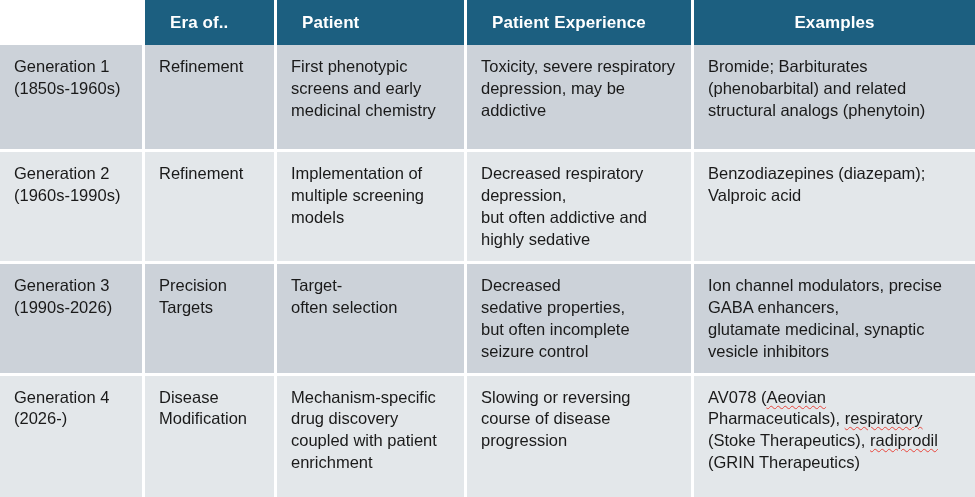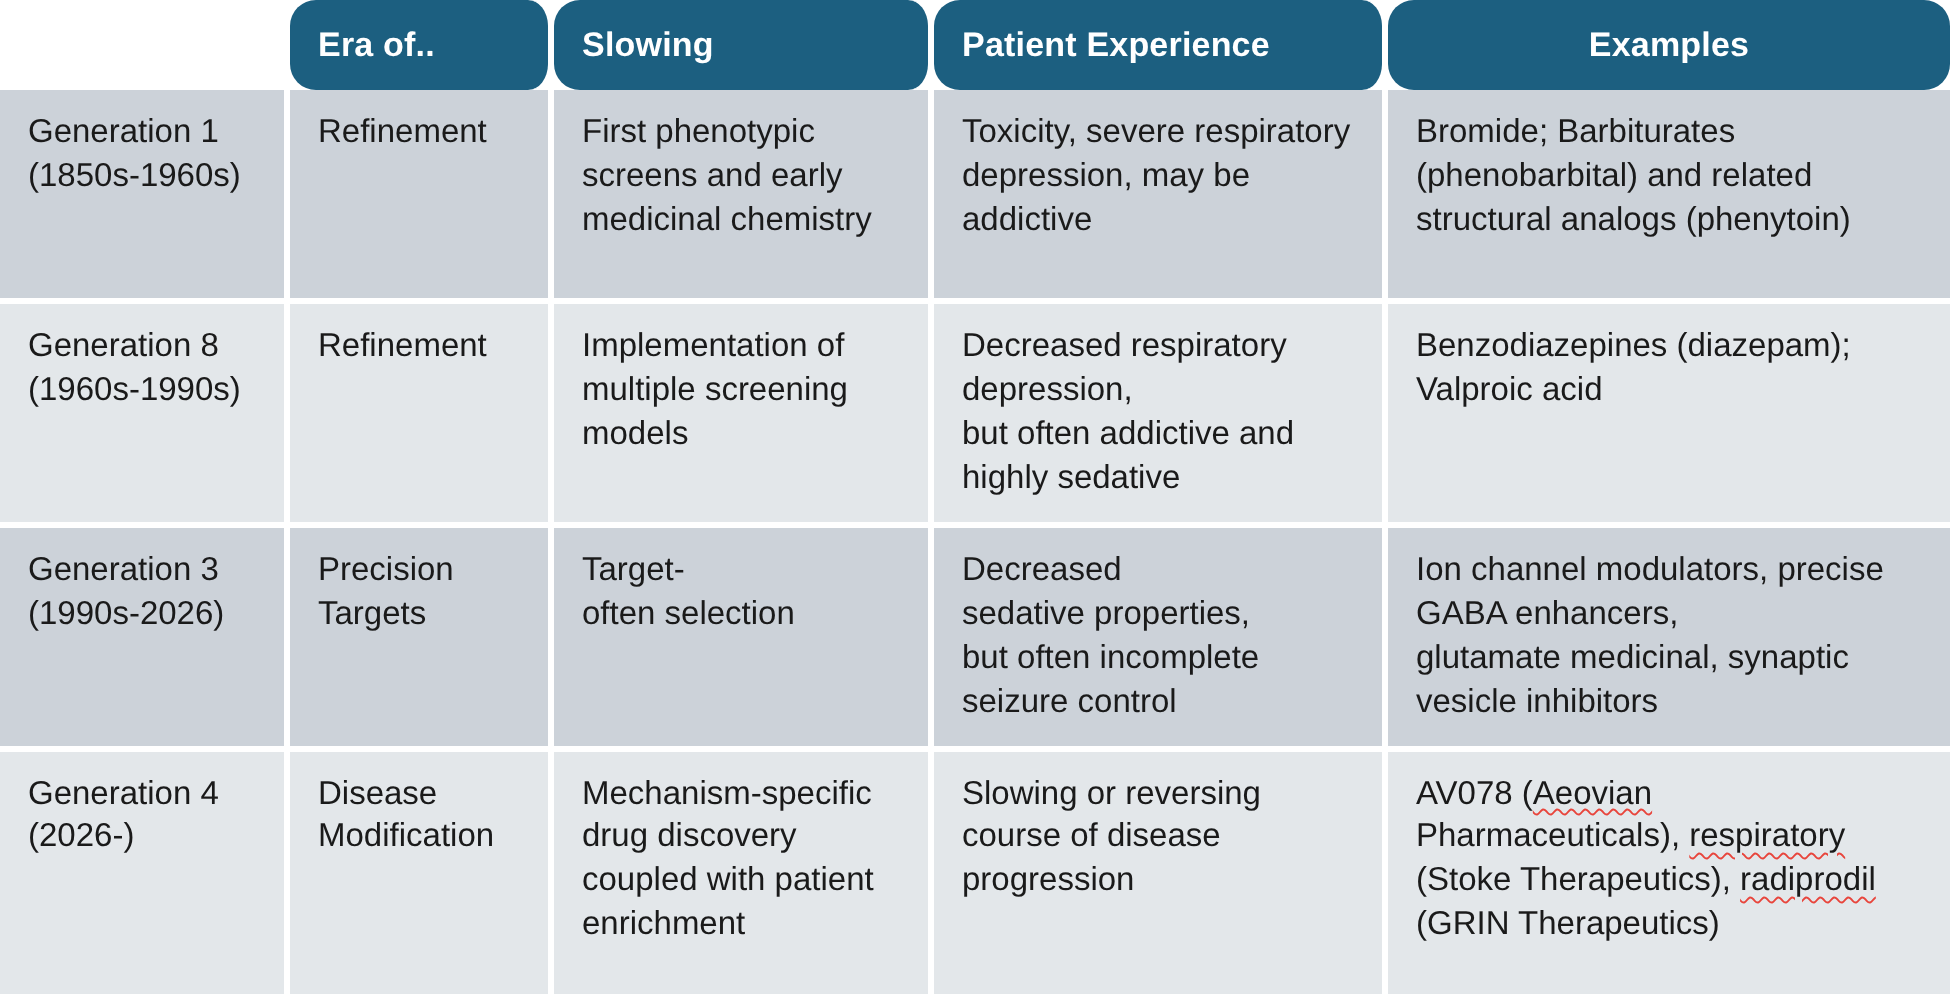--- a/index.html
+++ b/index.html
@@ -33,32 +33,31 @@
 
   col.c0 { width: 145px; }
   col.c1 { width: 132px; }
   col.c2 { width: 190px; }
   col.c3 { width: 227px; }
   col.c4 { width: 281px; }
 
   
   thead th {
     height: 45px;
-    padding: 0 14px;
+    padding: 0 25px;
     vertical-align: middle;
     text-align: left;
     font-size: 17px;
     font-weight: bold;
     letter-spacing: 0.1px;
     color: #ffffff;
     background: #1c5f80;
     border-right: 3px solid #ffffff;
     box-sizing: border-box;
     white-space: nowrap;
-    border-radius: 13px;
   }
   thead th.corner {
     background: #ffffff;
     border-right: 3px solid #ffffff;
   }
   thead th.last { border-right: none; text-align: center; }
 
   
   tbody td {
     padding: 11px 14px 10px 14px;
@@ -101,21 +100,21 @@
       <col class="c0">
         <col class="c1">
         <col class="c2">
         <col class="c3">
         <col class="c4">
     </colgroup>
     <thead>
       <tr>
         <th class="corner"></th>
         <th>Era of..</th>
-        <th>Slowing</th>
+        <th>Patient</th>
         <th>Patient Experience</th>
         <th class="last">Examples</th>
       </tr>
     </thead>
     <tbody>
 
       <tr class="shade-a r1">
         <td>
             <span class="cell-text">Generation 1
 (1850s-1960s)</span>
@@ -129,21 +128,21 @@
         <td>
             <span class="cell-text">Toxicity, severe respiratory depression, may be addictive</span>
           </td>
         <td class="last">
             <span class="cell-text">Bromide; Barbiturates (phenobarbital) and related structural analogs (phenytoin)</span>
           </td>
       </tr>
 
       <tr class="shade-b r2">
         <td>
-            <span class="cell-text">Generation 8
+            <span class="cell-text">Generation 2
 (1960s-1990s)</span>
           </td>
         <td>
             <span class="cell-text">Refinement</span>
           </td>
         <td>
             <span class="cell-text">Implementation of multiple screening models</span>
           </td>
         <td>
             <span class="cell-text">Decreased respiratory depression,

